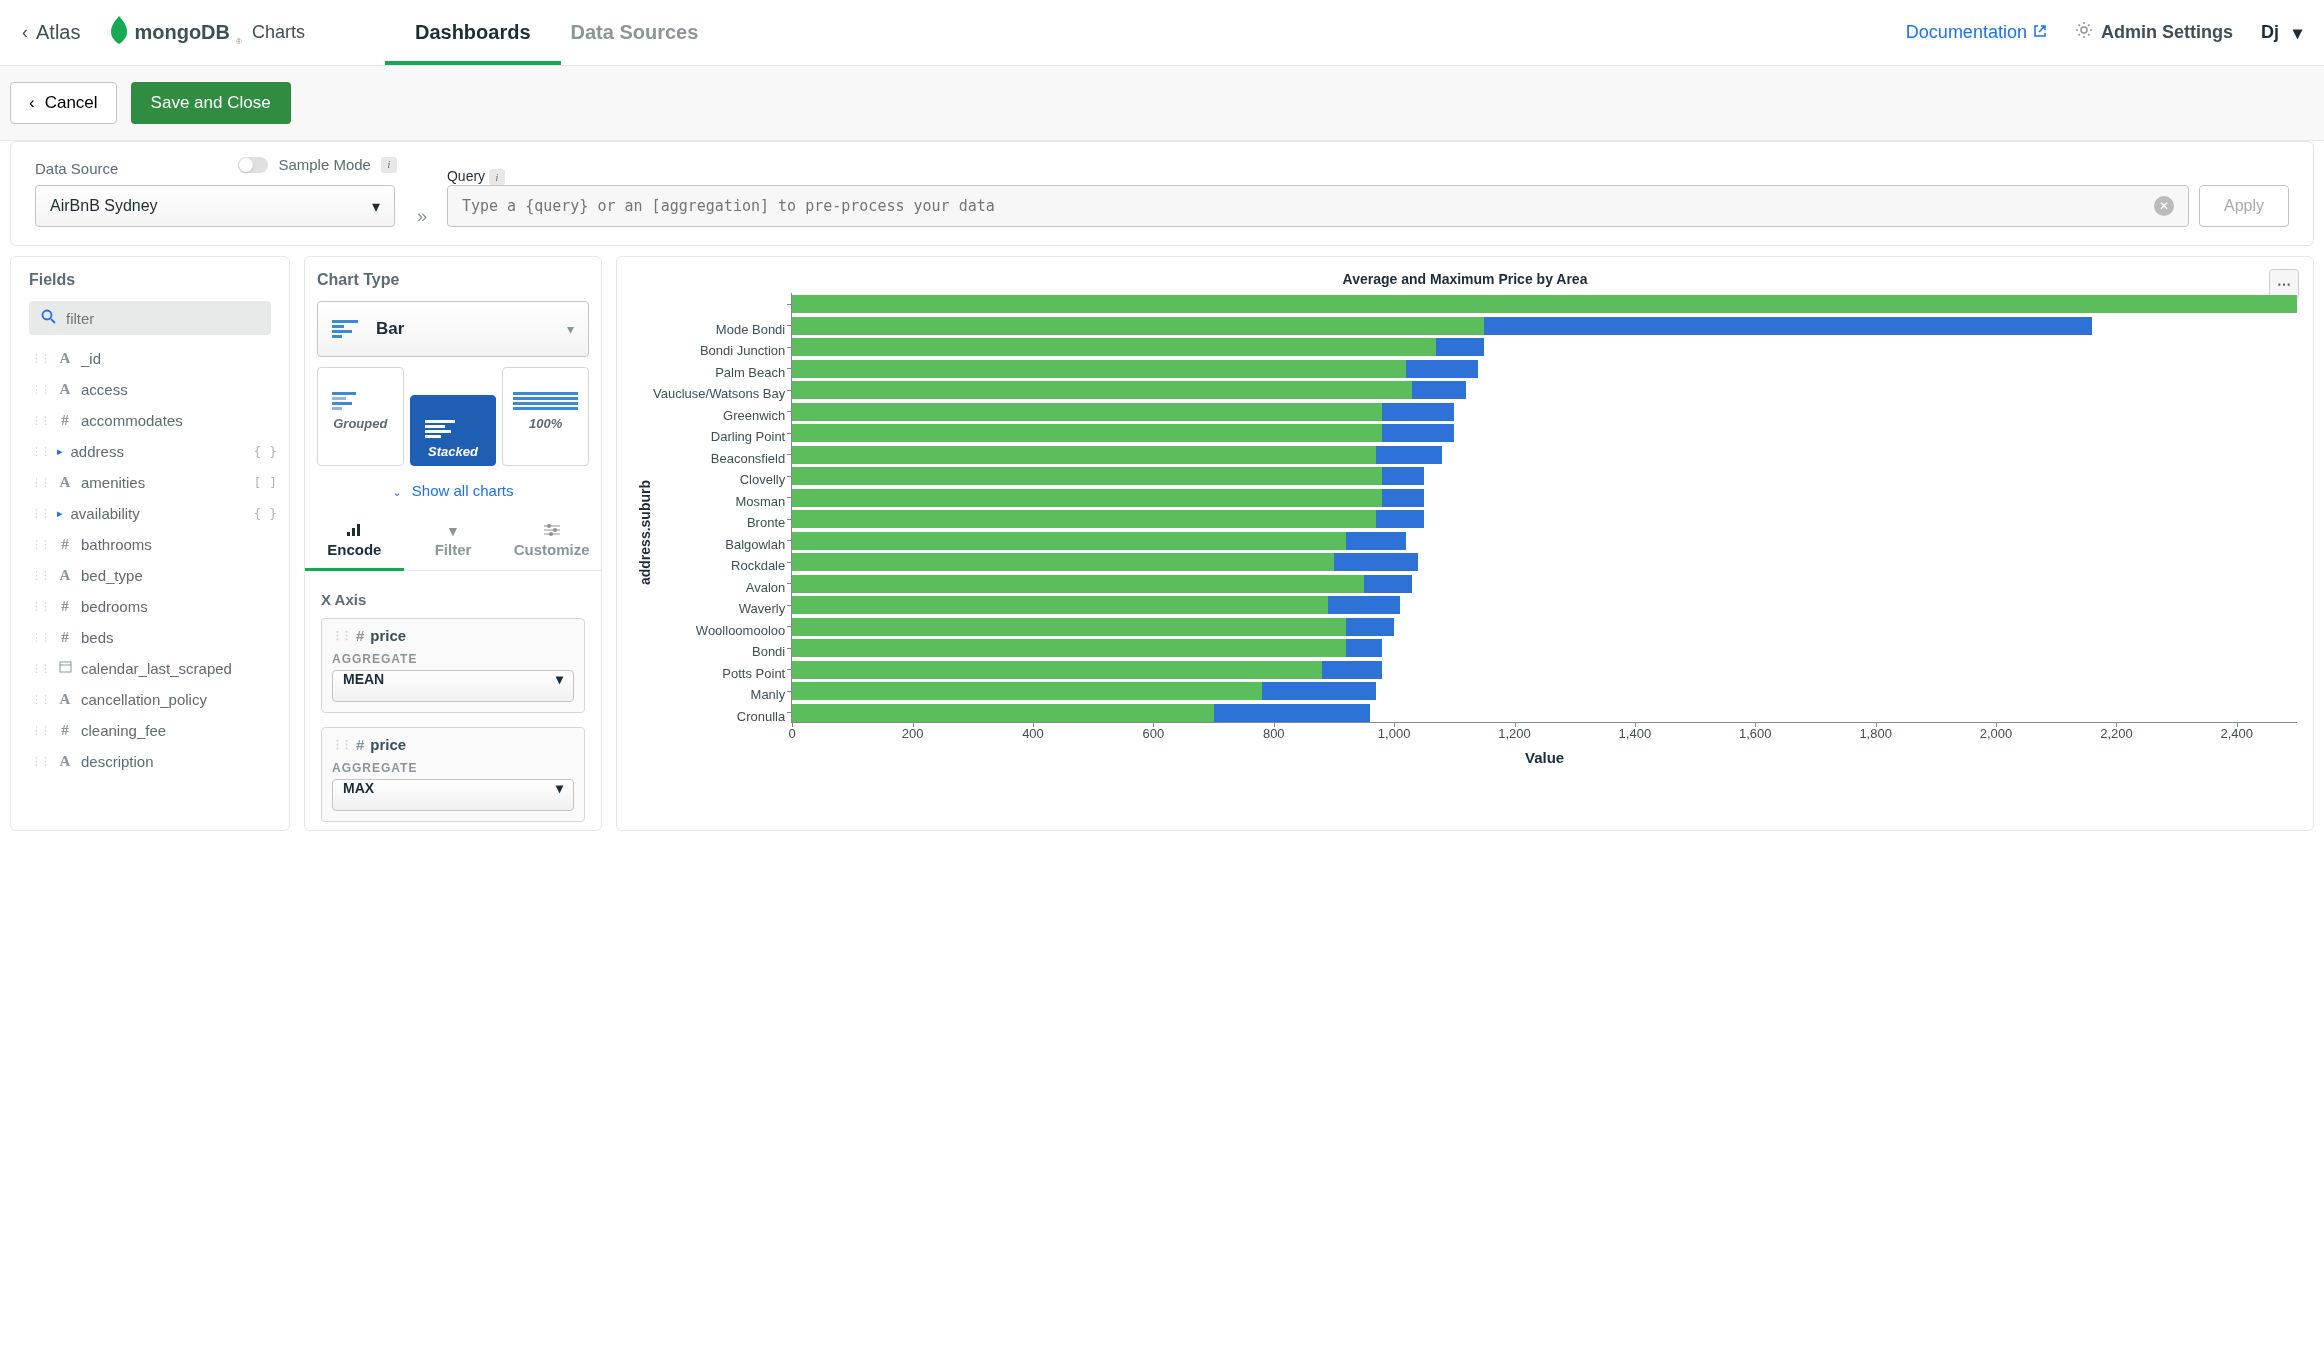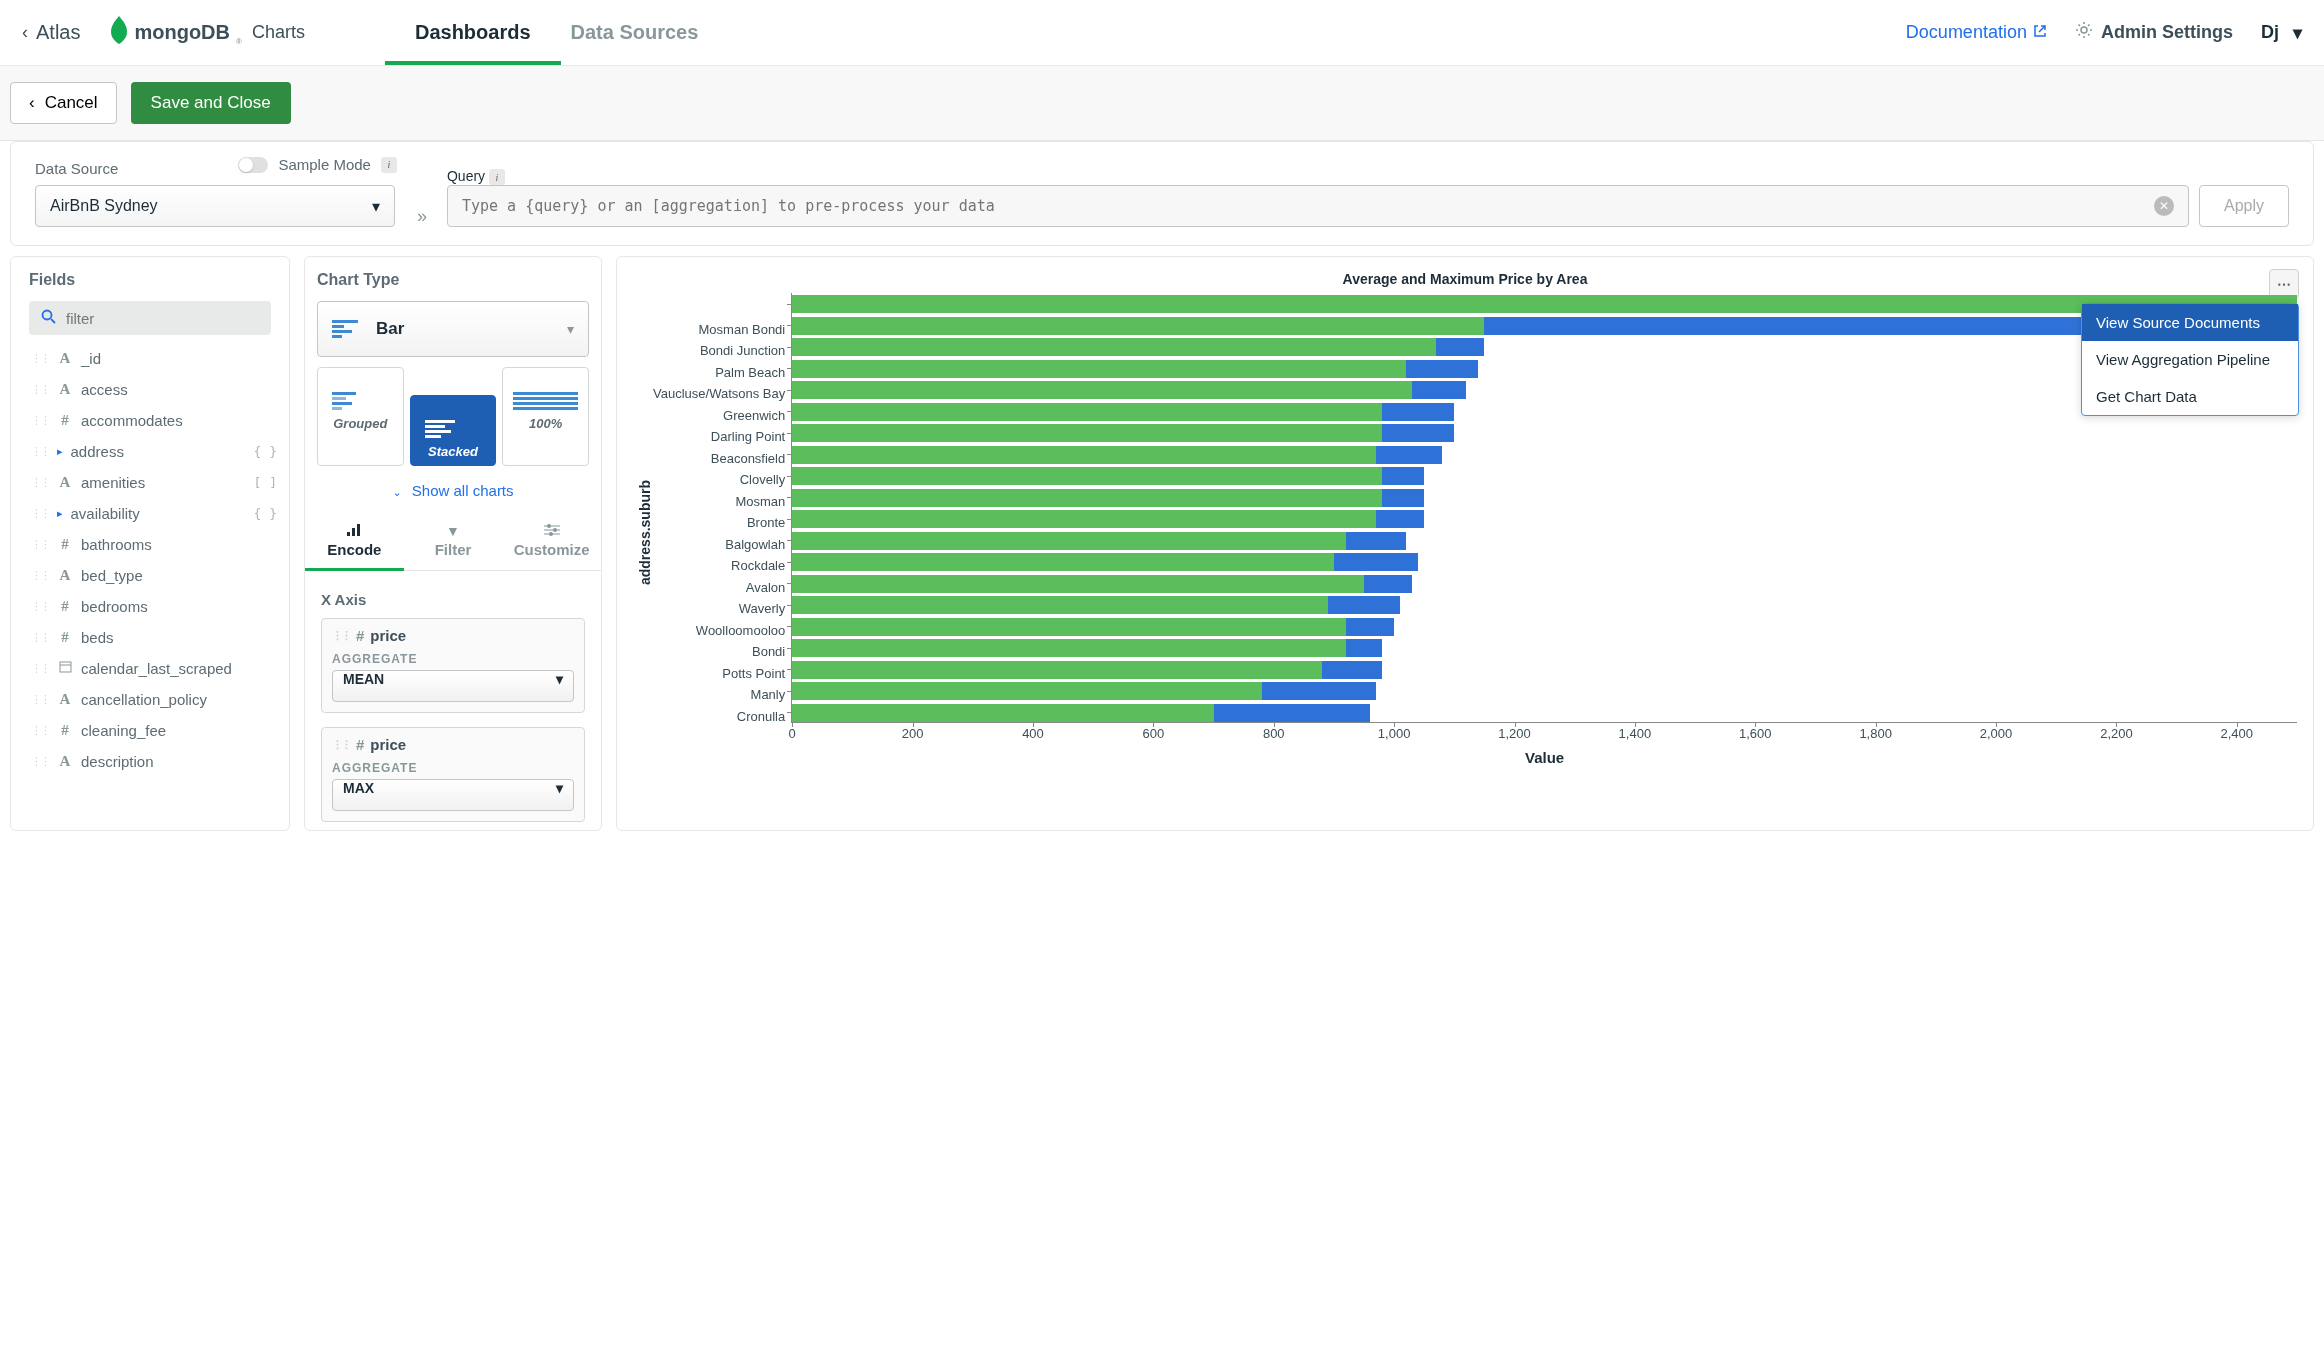--- a/index.html
+++ b/index.html
@@ -373,31 +373,26 @@
             <span>MAX</span>
             <span>▾</span>
           </div>
       </div>
       <div class="add-agg">+ aggregation</div>
     </div>
   </div>
 
   <div class="panel chart-panel">
     <div class="chart-menu-btn">⋯</div>
-    <div class="chart-dropdown">
-      <div class="item hl">View Source Documents</div>
-      <div class="item">View Aggregation Pipeline</div>
-      <div class="item">Get Chart Data</div>
-    </div>
     <div class="chart-title">Average and Maximum Price by Area</div>
     <div class="chart-area">
       <div class="yaxis-title">address.suburb</div>
       <div class="ylabels" id="ylabels">
           <div class="ylabel"></div>
-          <div class="ylabel">Mosman Bondi</div>
+          <div class="ylabel">Mode Bondi</div>
           <div class="ylabel">Bondi Junction</div>
           <div class="ylabel">Palm Beach</div>
           <div class="ylabel">Vaucluse/Watsons Bay</div>
           <div class="ylabel">Greenwich</div>
           <div class="ylabel">Darling Point</div>
           <div class="ylabel">Beaconsfield</div>
           <div class="ylabel">Clovelly</div>
           <div class="ylabel">Mosman</div>
           <div class="ylabel">Bronte</div>
           <div class="ylabel">Balgowlah</div>

